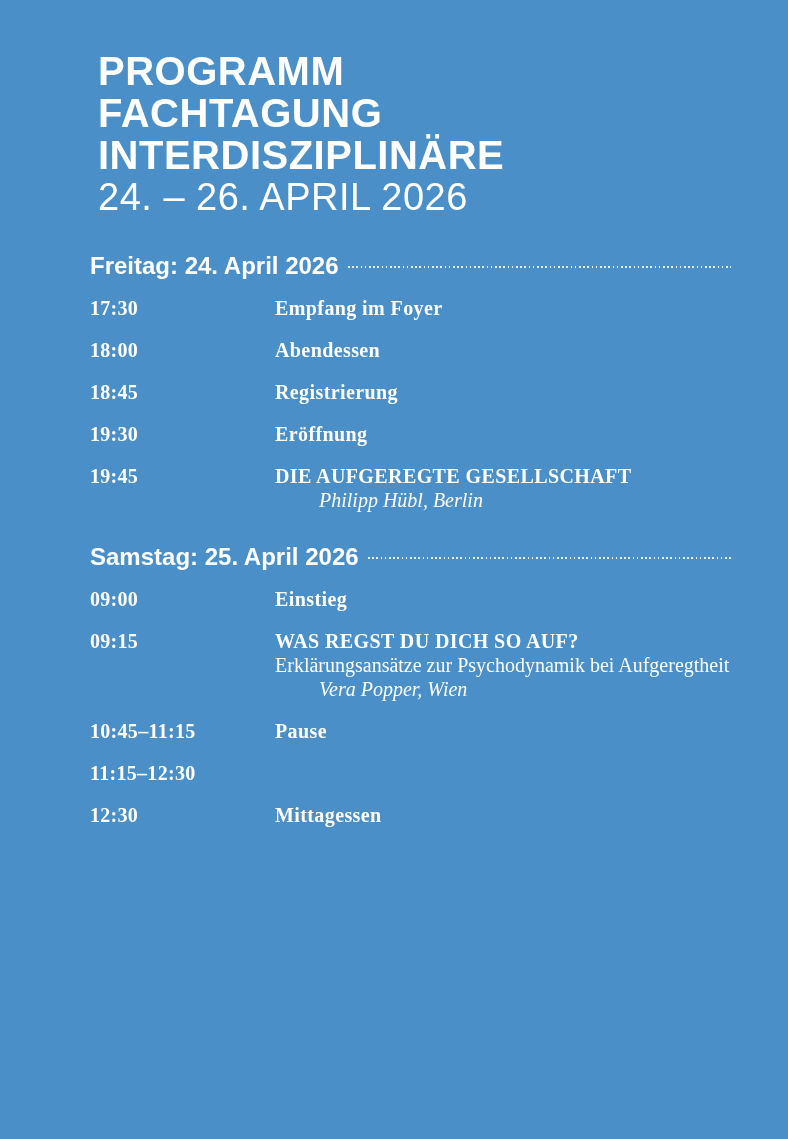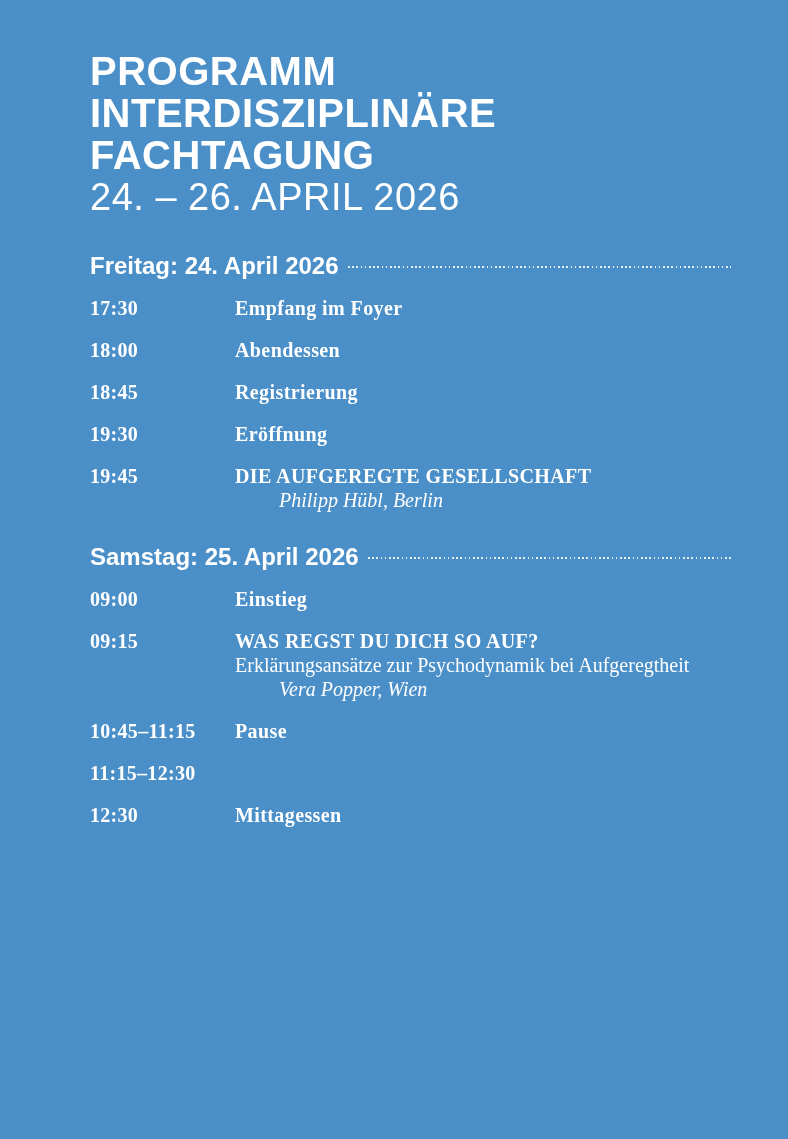--- a/index.html
+++ b/index.html
@@ -11,21 +11,21 @@
     font-family: "Liberation Sans", sans-serif;
   }
   .page {
     box-sizing: border-box;
     width: 788px;
     height: 1139px;
     padding: 50px 40px 0 90px;
     color: #ffffff;
   }
   
-  .title-block { margin: 0 0 36px 0; }
+  .title-block { margin: 0 0 36px 8px; }
   .title-line {
     font-weight: bold;
     font-size: 40px;
     line-height: 42px;
     letter-spacing: 0.5px;
   }
   .subtitle {
     font-weight: normal;
     font-size: 38px;
     line-height: 42px;
@@ -51,20 +51,21 @@
       rgba(255,255,255,0.85) 0px, rgba(255,255,255,0.85) 1.6px,
       rgba(255,255,255,0) 1.6px, rgba(255,255,255,0) 4.2px);
   }
   
   .row {
     display: flex;
     margin-bottom: 18px;
     font-family: "Liberation Serif", serif;
     font-size: 20px;
     line-height: 24px;
+    gap: 40px;
   }
   .time {
     flex: 0 0 145px;
     font-weight: bold;
     letter-spacing: 0.3px;
   }
   .event { flex: 1; }
   .event-title {
     font-weight: bold;
     letter-spacing: 0.4px;
@@ -72,22 +73,22 @@
   .desc-line { font-weight: normal; }
   .desc-line:first-of-type { word-spacing: 0.35em; }
   .speaker { font-style: italic; margin-left: 44px; }
 </style>
 </head>
 <body>
 
 <div class="page">
   <div class="title-block">
     <div class="title-line">PROGRAMM</div>
+    <div class="title-line">FACHTAGUNG</div>
     <div class="title-line">INTERDISZIPLINÄRE</div>
-    <div class="title-line">FACHTAGUNG</div>
     <div class="subtitle">24. – 26. APRIL 2026</div>
   </div>
 
   <div id="days">
       <section class="day">
         <div class="day-header">
           <span>Freitag: 24. April 2026</span>
           <span class="dots"></span>
         </div>
         <div class="row">

